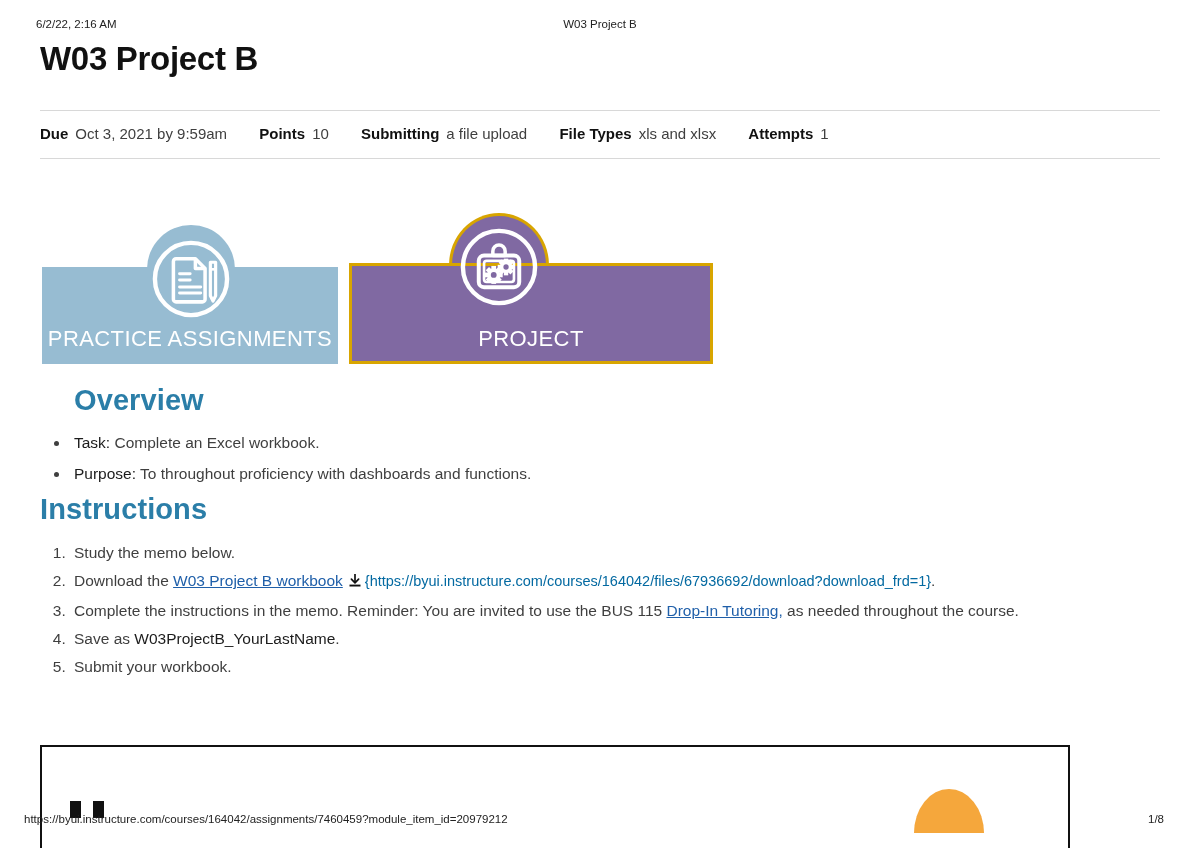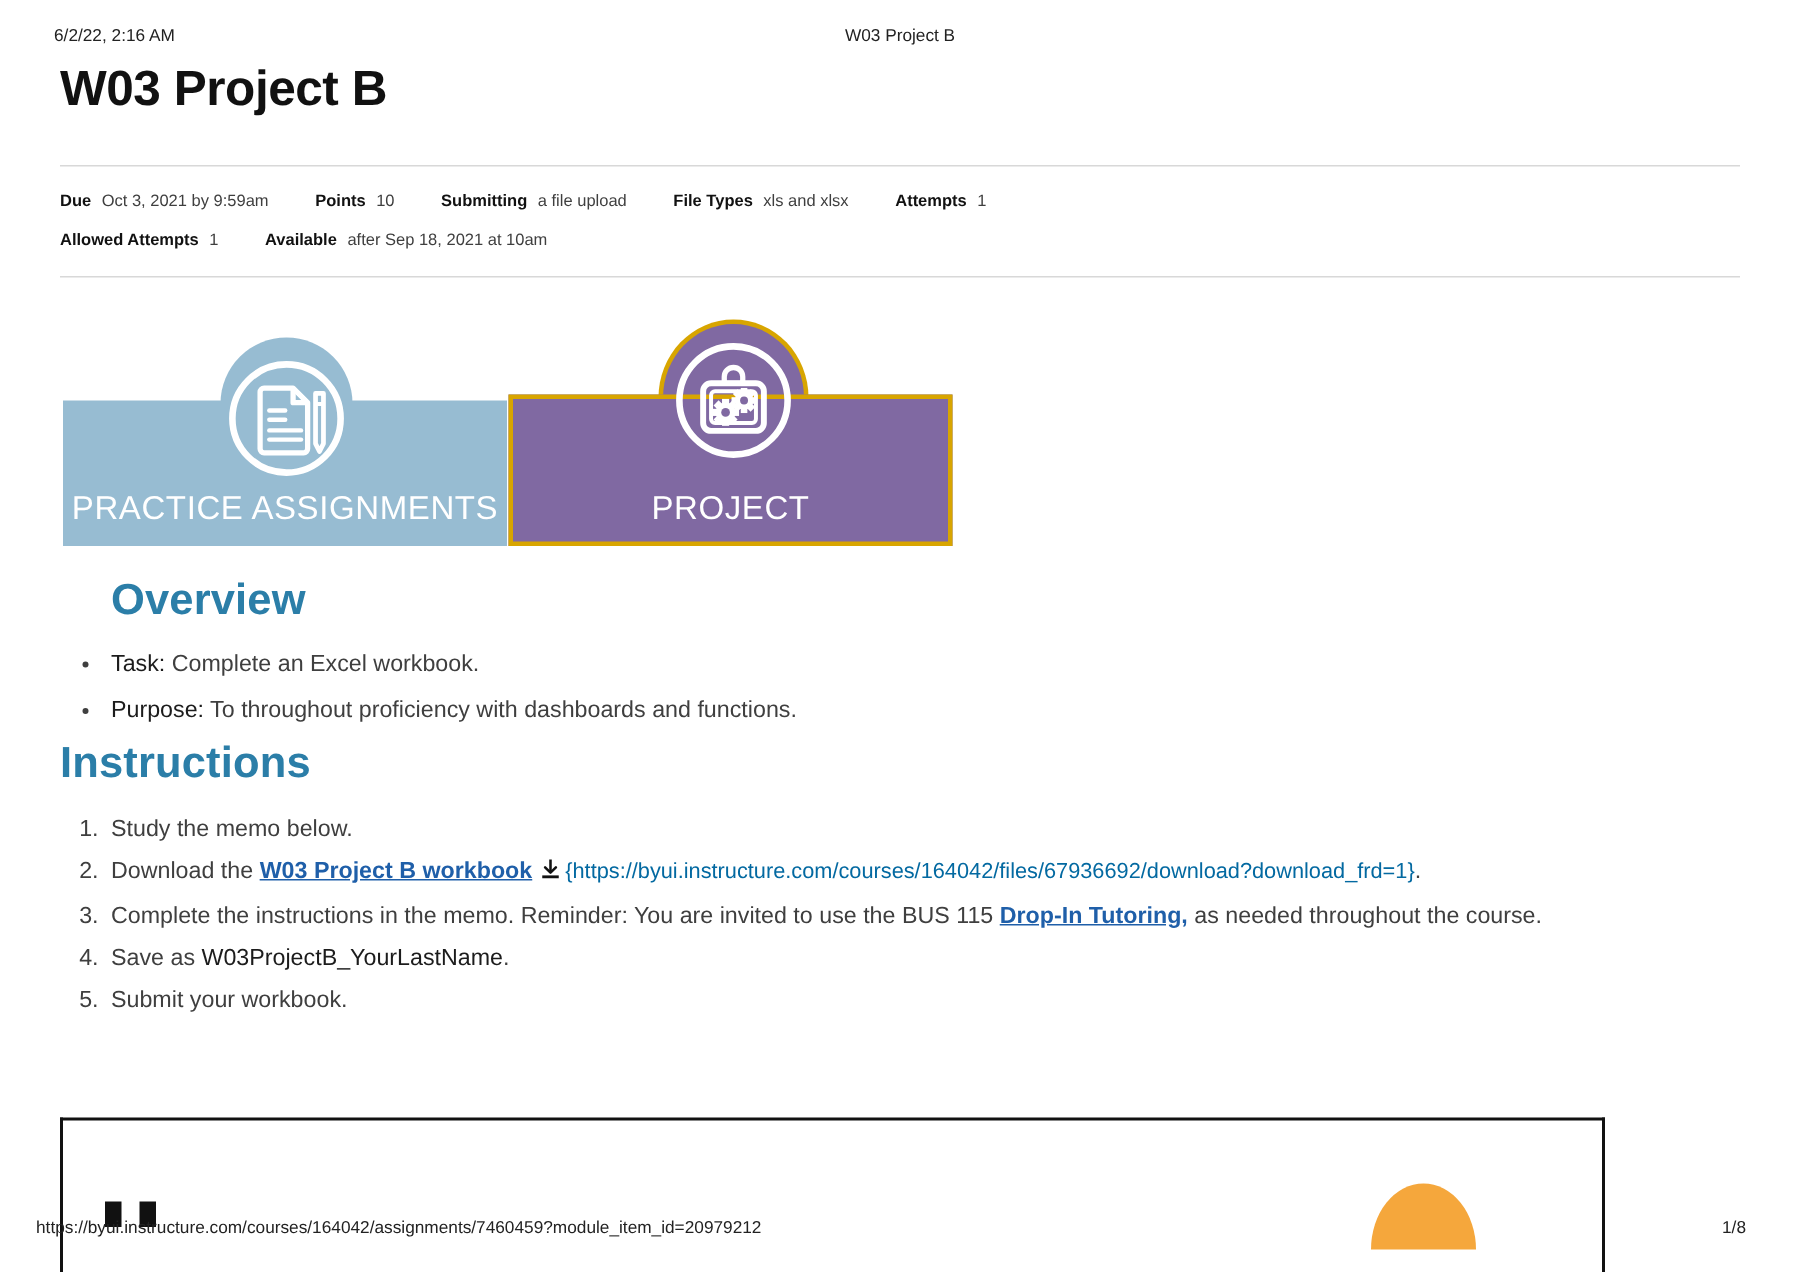--- a/index.html
+++ b/index.html
@@ -58,21 +58,21 @@
     position: absolute;
     left: 40px;
     top: 110px;
     width: 1120px;
     border-top: 1px solid #d8d8d8;
     border-bottom: 1px solid #d8d8d8;
     padding: 10px 0 11px 0;
     box-sizing: border-box;
   }
   .meta-row {
-    font-size: 11px;
+    font-size: 15px;
     line-height: 26px;
     white-space: nowrap;
     color: #3d3d3d;
   }
   .meta-item {
     display: inline-block;
     margin-right: 28px;
   }
   .meta-label {
     font-weight: bold;
@@ -143,23 +143,23 @@
   }
   #tile-practice .tile-icon {
     left: 105px;
     top: 10px;
     width: 88px;
     height: 88px;
   }
 
   
   #tile-project {
-    left: 297px;
+    left: 307px;
     top: 1px;
-    width: 296px;
+    width: 364px;
     height: 151px;
   }
   #tile-project .tile-body {
     height: 101px;
     background: #8069a2;
     border: 3px solid #d8a500;
     box-sizing: border-box;
   }
   #tile-project .tile-dome-outer {
     position: absolute;
@@ -220,21 +220,21 @@
     width: 1035px;
     list-style-type: decimal;
   }
   #instructions-list li { margin-bottom: 2px; }
   .bold-text {
     font-weight: normal;
     color: #1c1c1c;
   }
   .doc-link {
     color: #1f5fa9;
-    font-weight: bold;
+    font-weight: normal;
     text-decoration: underline;
   }
   .url-text {
     color: #0369a1;
     font-size: 14.5px;
   }
   .dl-icon {
     display: inline-block;
     vertical-align: -2px;
     margin: 0 3px 0 5px;
@@ -314,28 +314,20 @@
       <span class="meta-label">Points</span><span class="meta-value">10</span>
     </span>
     <span class="meta-item">
       <span class="meta-label">Submitting</span><span class="meta-value">a file upload</span>
     </span>
     <span class="meta-item">
       <span class="meta-label">File Types</span><span class="meta-value">xls and xlsx</span>
     </span>
     <span class="meta-item">
       <span class="meta-label">Attempts</span><span class="meta-value">1</span>
-    </span>
-  </div>
-  <div class="meta-row">
-    <span class="meta-item">
-      <span class="meta-label">Allowed Attempts</span><span class="meta-value">1</span>
-    </span>
-    <span class="meta-item">
-      <span class="meta-label">Available</span><span class="meta-value">after Sep 18, 2021 at 10am</span>
     </span>
   </div>
 </div>
 
 <div class="banner-wrap">
 
   <div class="tile" id="tile-practice">
     <div class="tile-dome"></div>
     <div class="tile-body"></div>
     <svg class="tile-icon" viewBox="0 0 100 100">

